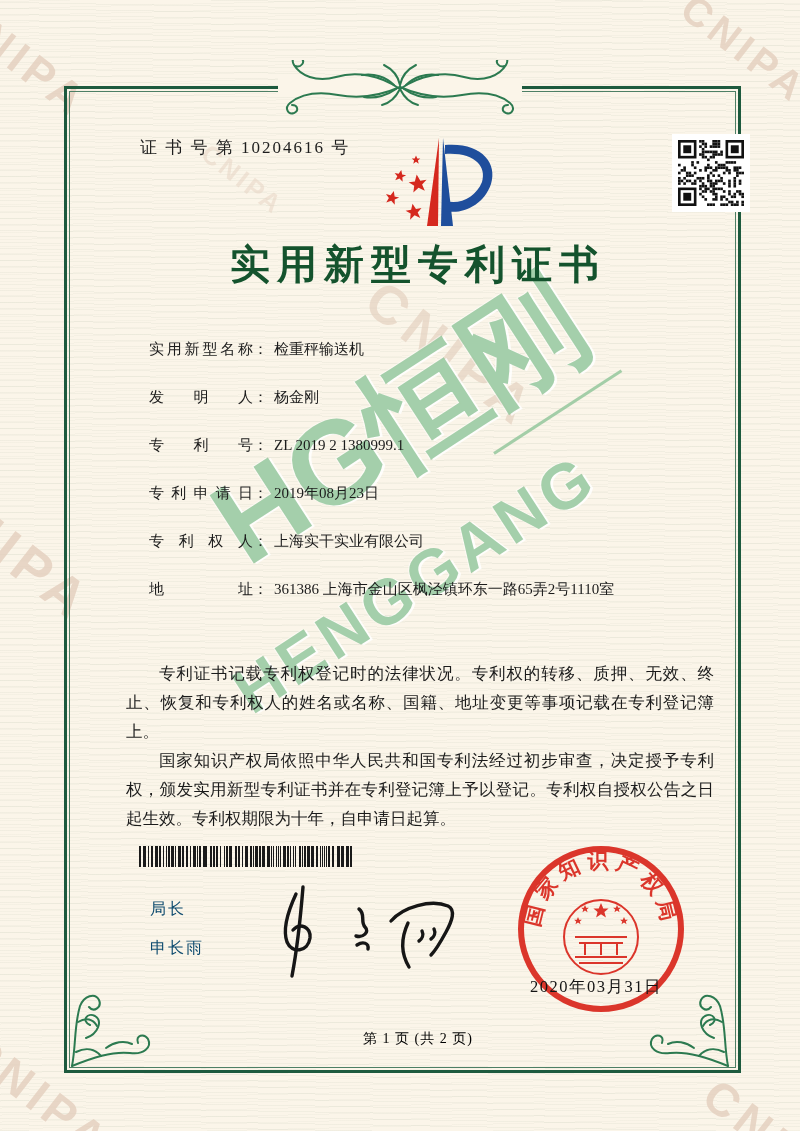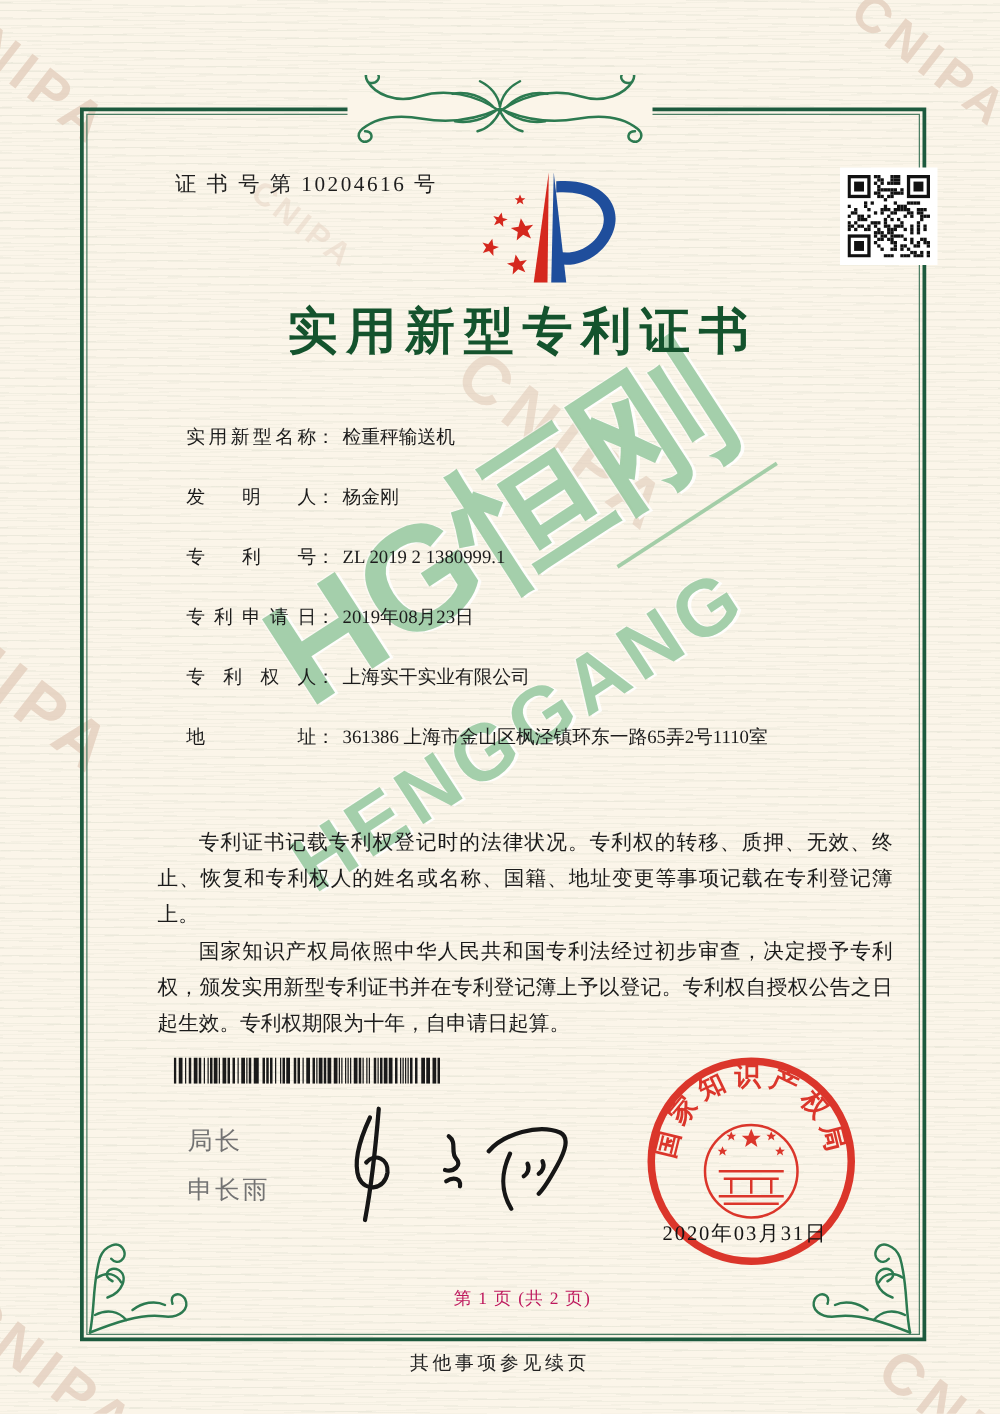--- a/index.html
+++ b/index.html
@@ -38,28 +38,28 @@
          font-weight:bold;color:#14532d;letter-spacing:7px;}
   .frow{position:absolute;left:113px;right:66px;font-size:15px;color:#1b1b1b;white-space:nowrap;}
   .flabel{display:inline-block;width:104px;text-align:justify;text-align-last:justify;}
   .fcolon{display:inline-block;margin-right:6px;}
   .fgroup2{position:absolute;left:297px;top:0;}
   .fgroup2 .flabel{width:96px;}
   .paras{position:absolute;left:90px;right:86px;top:659px;font-size:16.5px;line-height:29px;
          color:#1b1b1b;text-align:justify;}
   .paras p{margin:0;text-indent:2em;}
   .barcode{position:absolute;left:103px;top:846px;}
-  .sig-label{position:absolute;left:114px;font-size:20px;color:#737373;
+  .sig-label{position:absolute;left:114px;font-size:16px;color:#0c4a6e;
              font-family:"Liberation Sans","DejaVu Sans",sans-serif;letter-spacing:2px;}
   .sig-svg{position:absolute;left:220px;top:882px;}
   .seal{position:absolute;left:479px;top:843px;mix-blend-mode:multiply;opacity:.93;}
   .seal-date{position:absolute;left:494px;top:976px;font-size:16.5px;color:#141414;
              letter-spacing:1.5px;z-index:5;}
   .page-info{position:absolute;left:0;right:0;top:1030px;text-align:center;font-size:14px;
-             color:#be185d;letter-spacing:1px;}
+             color:#000000;letter-spacing:1px;}
   .footer-note{position:absolute;left:0;right:0;top:1081px;text-align:center;font-size:15px;
              color:#222;letter-spacing:3px;z-index:4;}
 </style>
 </head>
 <body>
 
 <div class="page">
   <div class="waves"></div>
 
   <div class="wm-layer">
@@ -460,14 +460,13 @@
         <polygon points="102,62 103.2,64.8 105.9,64.8 103.8,66.5 104.5,69.3 102,67.6 99.5,69.3 100.2,66.5 98.1,64.8 100.8,64.8"></polygon>
         <polygon points="63,74 64.2,76.8 66.9,76.8 64.8,78.5 65.5,81.3 63,79.6 60.5,81.3 61.2,78.5 59.1,76.8 61.8,76.8"></polygon>
         <polygon points="109,74 110.2,76.8 112.9,76.8 110.8,78.5 111.5,81.3 109,79.6 106.5,81.3 107.2,78.5 105.1,76.8 107.8,76.8"></polygon>
       </g>
     </svg>
     <div class="seal-date">2020年03月31日</div>
 
     <div class="page-info">第 1 页 (共 2 页)</div>
   </div>
 
-  <div class="footer-note">其他事项参见续页</div>
 </div>
 
 </body></html>

